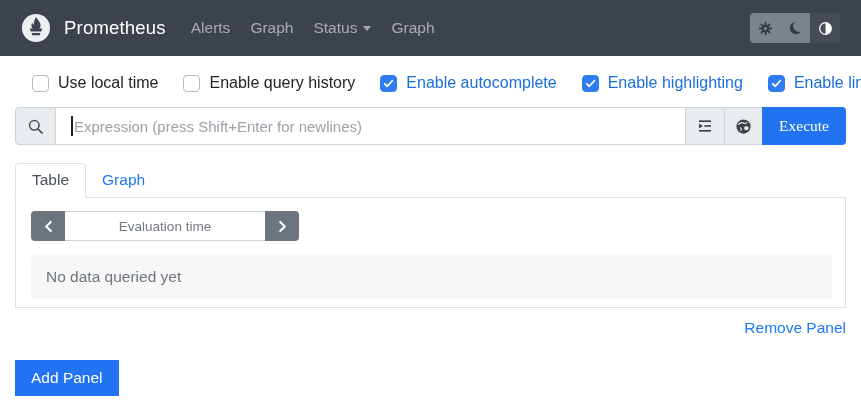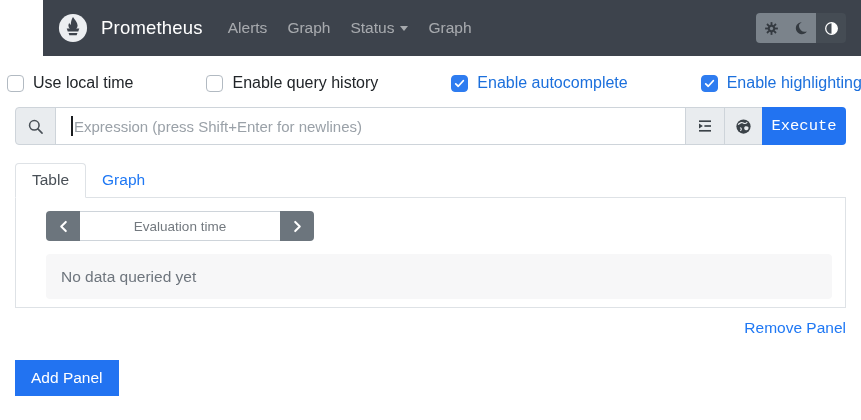--- a/index.html
+++ b/index.html
@@ -9,22 +9,21 @@
     background: #ffffff;
     color: #212529;
   }
 
   
   .navbar {
     height: 56px;
     background: #3d434c;
     display: flex;
     align-items: center;
-    padding: 0 15px;
-    margin-left: 43px;
+    padding: 0 21px;
   }
   .brand { display: flex; align-items: center; cursor: pointer; }
   .brand-logo { width: 30px; height: 30px; display: block; }
   .brand-text {
     color: #ffffff;
     font-size: 18.5px;
     font-weight: 500;
     margin-left: 13px;
     letter-spacing: 0.2px;
   }
@@ -61,23 +60,22 @@
     cursor: pointer;
     padding: 0;
   }
   .theme-btn.active { background: #454c54; }
   .theme-btn svg { display: block; }
 
   
   .options-row {
     display: flex;
     align-items: center;
-    margin: 16px 15px 0 7px;
+    margin: 16px 15px 0 32px;
     height: 22px;
-    gap: 48px;
   }
   .option {
     display: inline-flex;
     align-items: center;
     margin-right: 25px;
     cursor: pointer;
     font-size: 16px;
     white-space: nowrap;
   }
   .option:last-child { margin-right: 0; }
@@ -125,21 +123,21 @@
     width: 1.5px; height: 20px;
     background: #1a1d20;
   }
   .execute-btn {
     width: 84px;
     margin-left: -1px;
     border: none;
     background: #2273f1;
     color: #ffffff;
     font-size: 15.5px;
-    font-family: Liberation Mono, monospace;
+    font-family: Liberation Serif, serif;
     border-radius: 0 4px 4px 0;
     cursor: pointer;
   }
 
   
   .tabs {
     display: flex;
     align-items: flex-end;
     margin: 18px 15px 0 15px;
     border-bottom: 1px solid #dee2e6;
@@ -159,21 +157,21 @@
     margin-bottom: -1px;
   }
   .tab.inactive { color: #1f78f4; }
 
   
   .panel-body {
     margin: 0 15px;
     border-left: 1px solid #dee2e6;
     border-right: 1px solid #dee2e6;
     border-bottom: 1px solid #dee2e6;
-    padding: 13px 13px 8px 30px;
+    padding: 13px 13px 8px 15px;
   }
   .time-stepper { display: flex; width: 268px; height: 30px; }
   .step-btn {
     width: 34px;
     background: #6c757d;
     border: none;
     display: flex; align-items: center; justify-content: center;
     cursor: pointer;
     padding: 0;
   }

